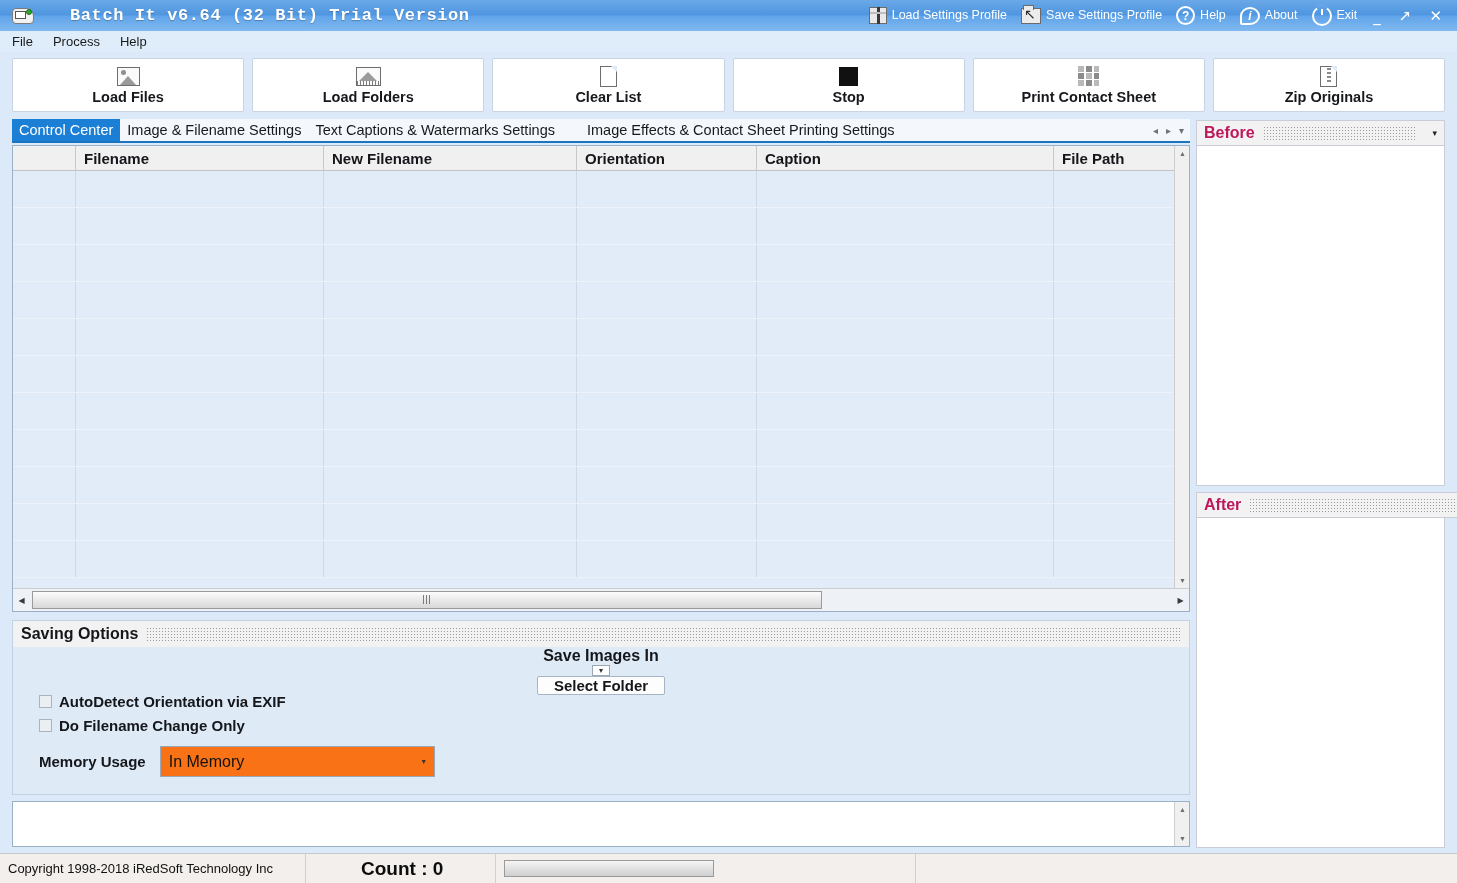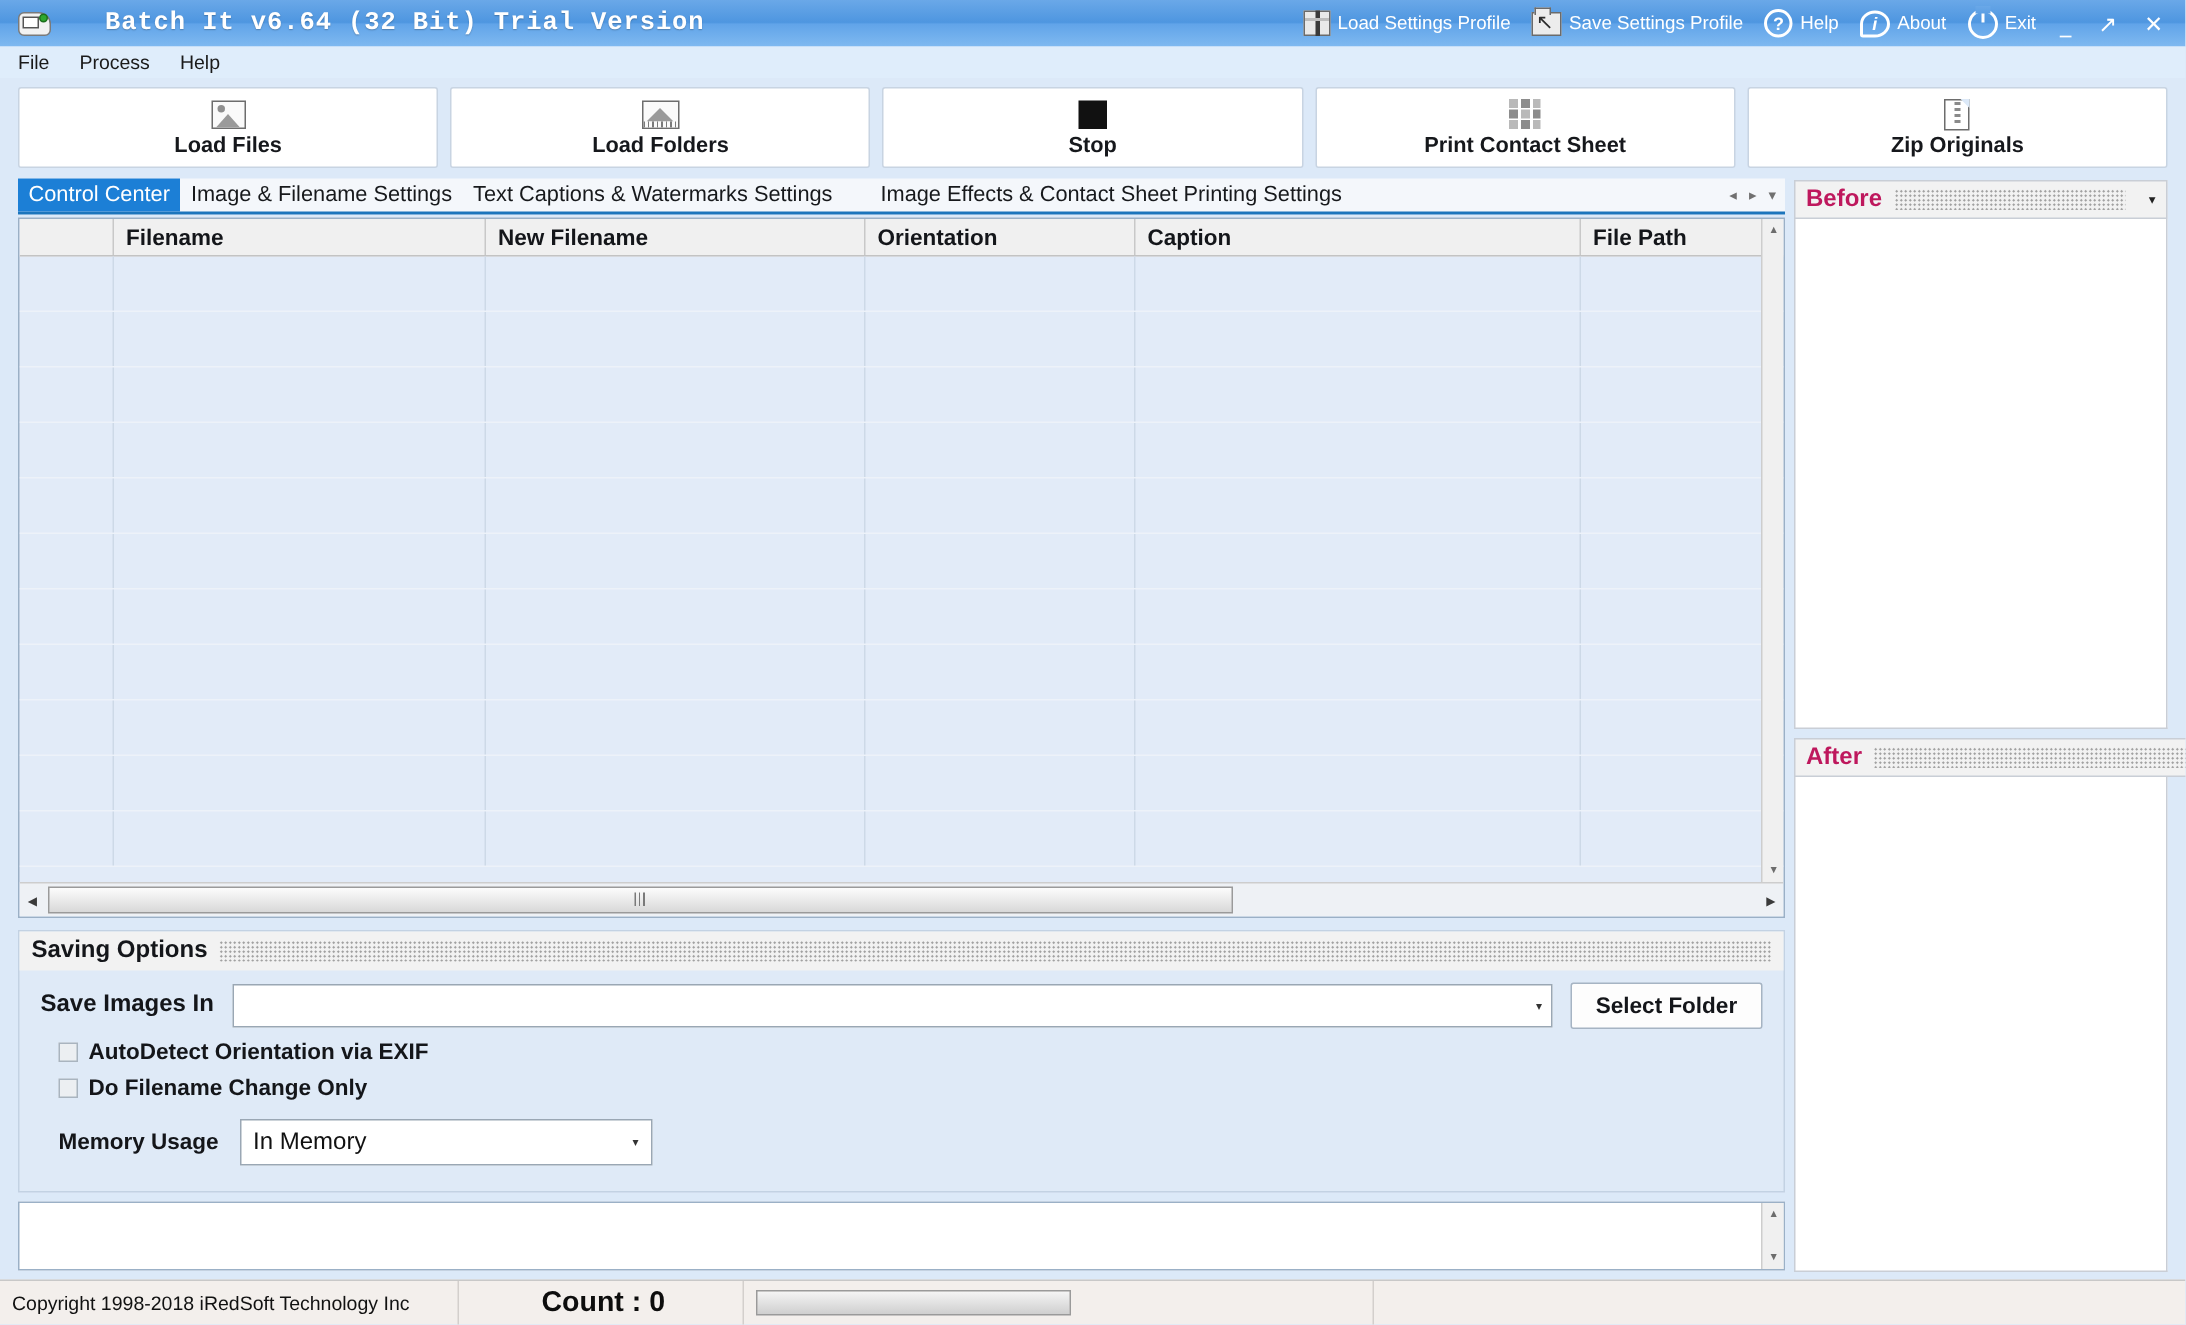--- a/index.html
+++ b/index.html
@@ -280,21 +280,21 @@
     display: flex; align-items: center; height: 26px; padding-left: 8px;
     background: #f2f2f2;
   }
   .so-title { font-size: 16px; font-weight: bold; color: #14161a; white-space: nowrap; }
   .dots {
     flex: 1 1 auto; height: 14px; margin: 0 8px;
     background-image: radial-gradient(#9a9a9a 0.6px, transparent 0.7px);
     background-size: 3px 3px;
   }
   .row-save {
-    display: flex; align-items: center; height: 46px; padding: 0 14px; gap: 12px;
+    display: flex; align-items: center; height: 46px; padding: 0 14px;  flex-direction: column;
   }
   .lbl-save { font-size: 16px; font-weight: bold; color: #14161a; white-space: nowrap; }
   .combo {
     flex: 1 1 auto; height: 29px; background: #ffffff;
     border: 1px solid #9aa7b4; display: flex; align-items: center;
     padding: 0 6px; font-size: 15px; color: #111;
   }
   .combo .caret { margin-left: auto; font-size: 8px; color: #333; }
   .btn-select {
     width: 128px; height: 31px; background: #fdfdfd;
@@ -307,21 +307,21 @@
   .optcol.left { width: 404px; }
   .cbrow { display: flex; align-items: center; gap: 7px; }
   .cbox {
     width: 13px; height: 13px; background: #eceff2;
     border: 1px solid #a9b4bf; flex: 0 0 auto;
   }
   .cblabel { font-size: 15px; font-weight: bold; color: #14161a; white-space: nowrap; }
   .memrow { display: flex; align-items: center; gap: 14px; margin-top: 5px; }
   .memlab { font-size: 15px; font-weight: bold; color: #14161a; }
   .memsel {
-    width: 275px; height: 31px; background: #ffffff; border: 1px solid #9aa7b4;
+    width: 275px; height: 31px; background: #f97316; border: 1px solid #9aa7b4;
     display: flex; align-items: center; padding: 0 8px; font-size: 16px; color: #111;
   }
   .memsel .caret { margin-left: auto; font-size: 8px; color: #333; }
 
   
   .logbox {
     position: absolute; left: 12px; top: 801px; width: 1178px; height: 46px;
     background: #ffffff; border: 1px solid #9bb0c6;
   }
   .log-vs {
@@ -419,20 +419,26 @@
       <span class="glyph">
           <span class="g-img"></span>
         </span>
       <span class="lab">Load Files</span>
     </div>
     <div class="tbtn">
       <span class="glyph">
           <span class="g-imgfolder"></span>
         </span>
       <span class="lab">Load Folders</span>
+    </div>
+    <div class="tbtn">
+      <span class="glyph">
+          <span class="g-page"></span>
+        </span>
+      <span class="lab">Clear List</span>
     </div>
     <div class="tbtn">
       <span class="glyph">
           <span class="g-stop"></span>
         </span>
       <span class="lab">Stop</span>
     </div>
     <div class="tbtn">
       <span class="glyph">
           <span class="g-grid"></span>

